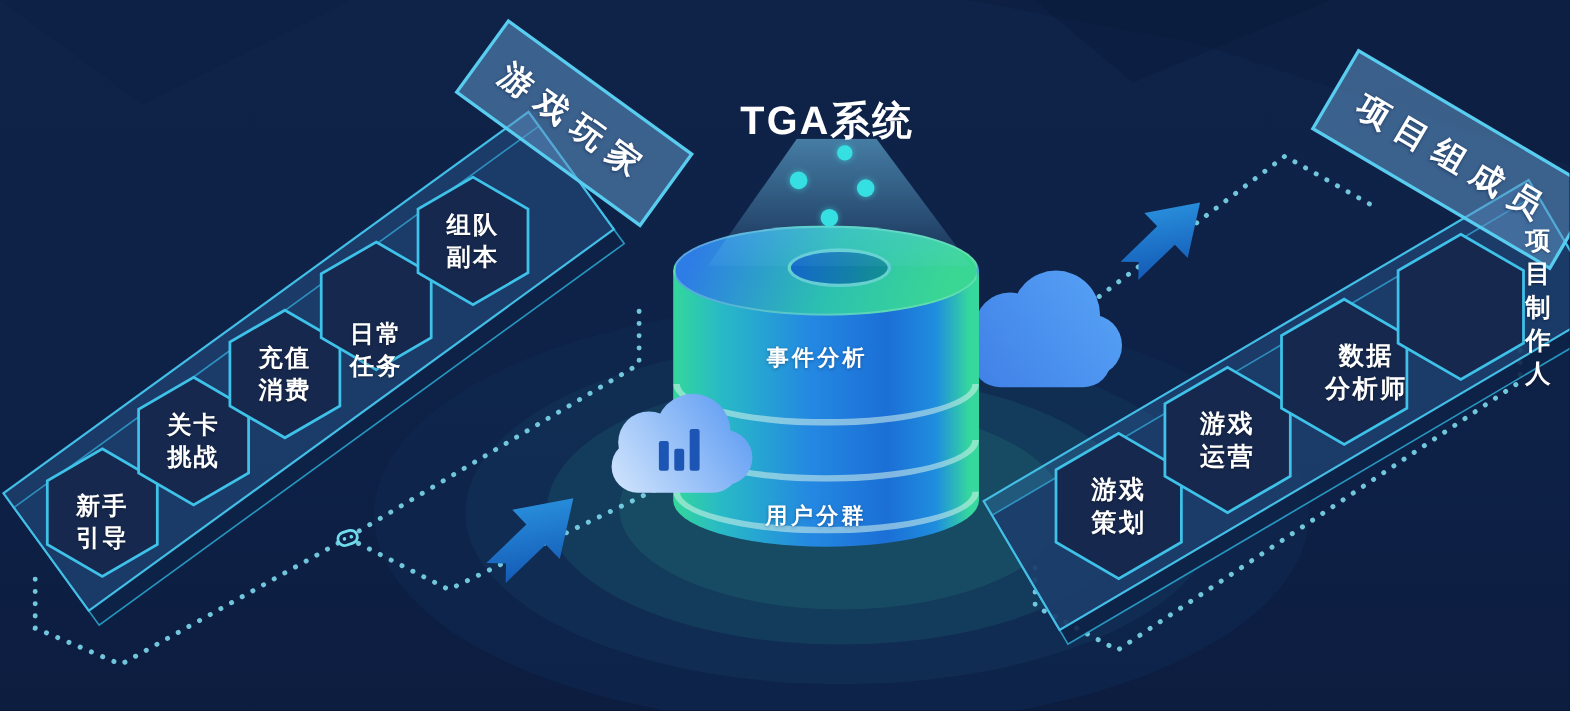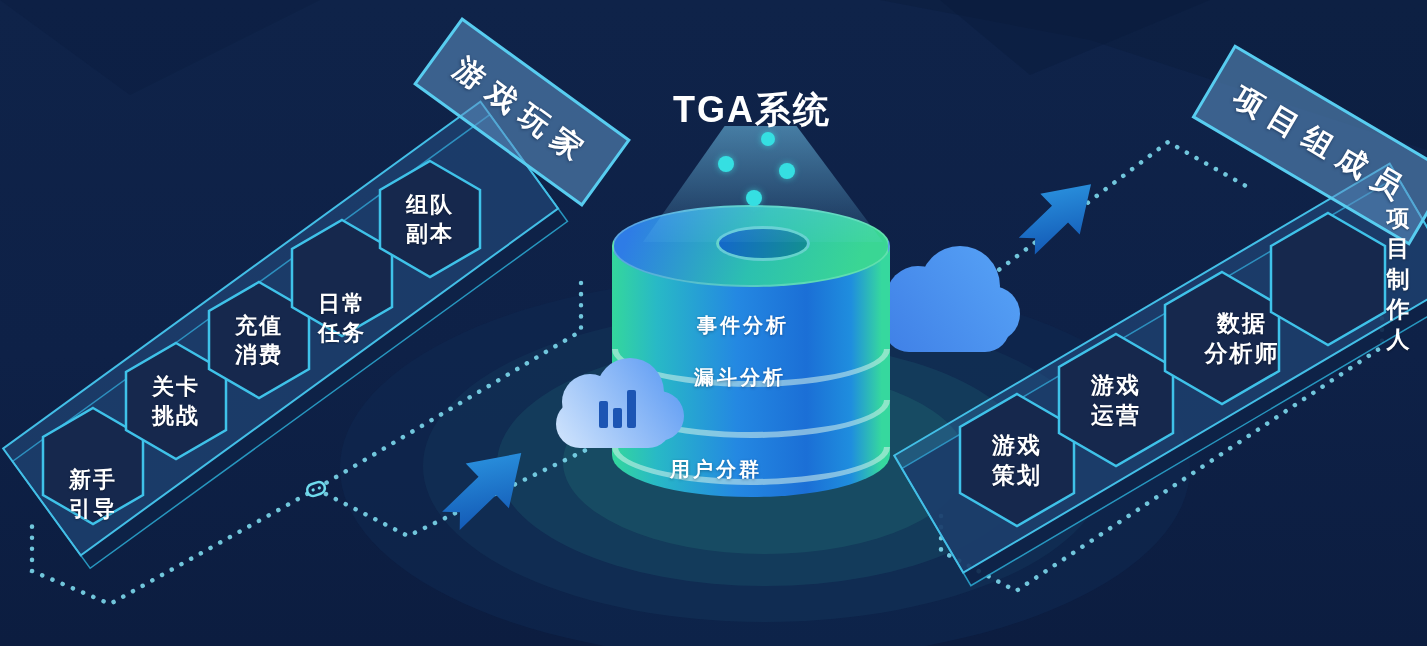--- a/index.html
+++ b/index.html
@@ -128,22 +128,21 @@
   <div class="abs cyl-top"></div>
   <div class="abs cyl-hole"></div>
   <div class="abs beam"></div>
 
   <div class="drop" style="left:761px;top:132px;width:14px;height:14px;"></div>
   <div class="drop" style="left:718px;top:156px;width:16px;height:16px;"></div>
   <div class="drop" style="left:779px;top:163px;width:16px;height:16px;"></div>
   <div class="drop" style="left:746px;top:190px;width:16px;height:16px;"></div>
 
   <div class="cyl-label" style="left:743px;top:325px;">事件分析</div>
-  <div class="cyl-label" style="left:740px;top:377px;">漏斗分析</div>
-  <div class="cyl-label" style="left:716px;top:469px;text-align:center;">用户分群</div>
+  <div class="cyl-label" style="left:742px;top:469px;text-align:center;">用户分群</div>
 
   <svg class="layer" width="1427" height="646" viewBox="0 0 1427 646">
     <defs>
       <linearGradient id="cloudGradL2" gradientUnits="userSpaceOnUse" x1="556" y1="460" x2="680" y2="376">
         <stop offset="0" stop-color="#d8e9fd"></stop>
           <stop offset="1" stop-color="#5f9cf3"></stop>
       </linearGradient>
     </defs>
     <g>
       <g fill="url(#cloudGradL2)">
@@ -158,21 +157,21 @@
         <rect x="627" y="390" width="9" height="38" rx="2"></rect>
       </g>
     </g>
   </svg>
 
   <div class="title" style="left:752px;top:110px;">TGA系统</div>
 
   <div class="banner-text" style="left:522px;top:112px;transform:translate(-50%,-50%) rotate(36deg);">游戏玩家</div>
   <div class="banner-text" style="left:1322px;top:145px;transform:translate(-50%,-50%) rotate(30.5deg);">项目组成员</div>
 
-  <div class="hex-label left" style="left:93px;top:494px;text-align:right;">新手
+  <div class="hex-label left" style="left:93px;top:474px;text-align:right;">新手
 引导</div>
   <div class="hex-label left" style="left:176px;top:401px;">关卡
 挑战</div>
   <div class="hex-label left" style="left:259px;top:340px;">充值
 消费</div>
   <div class="hex-label left" style="left:342px;top:278px;margin-top:40px;">日常
 任务</div>
   <div class="hex-label left" style="left:430px;top:219px;">组队
 副本</div>
 

